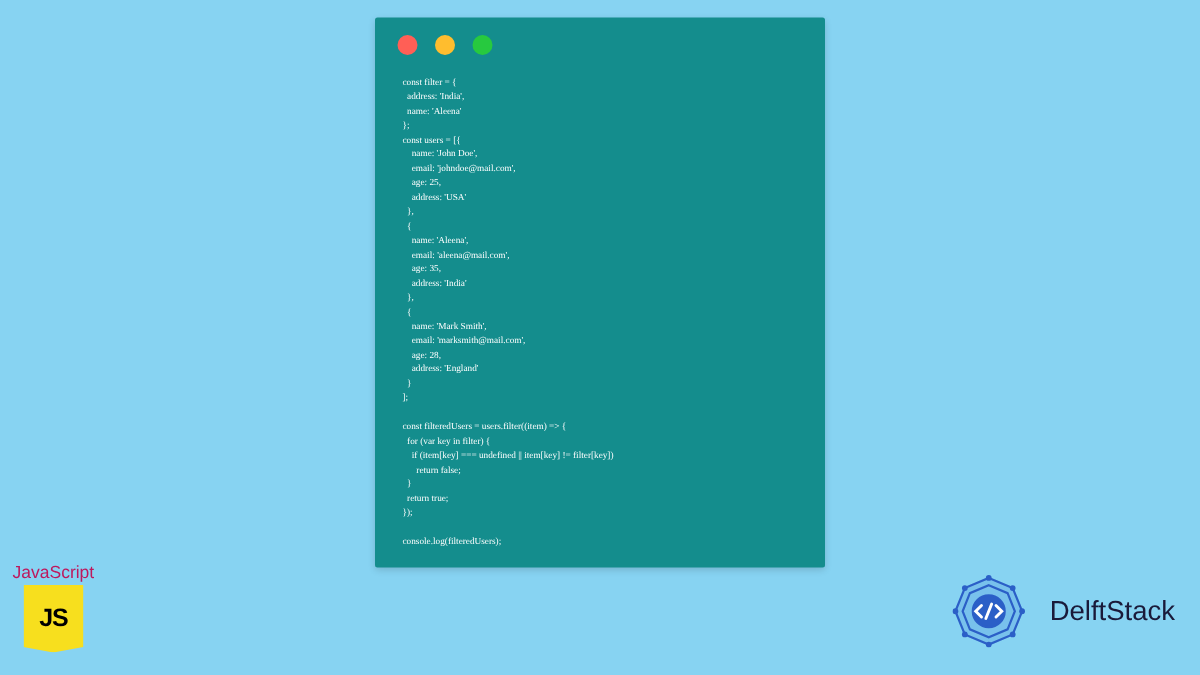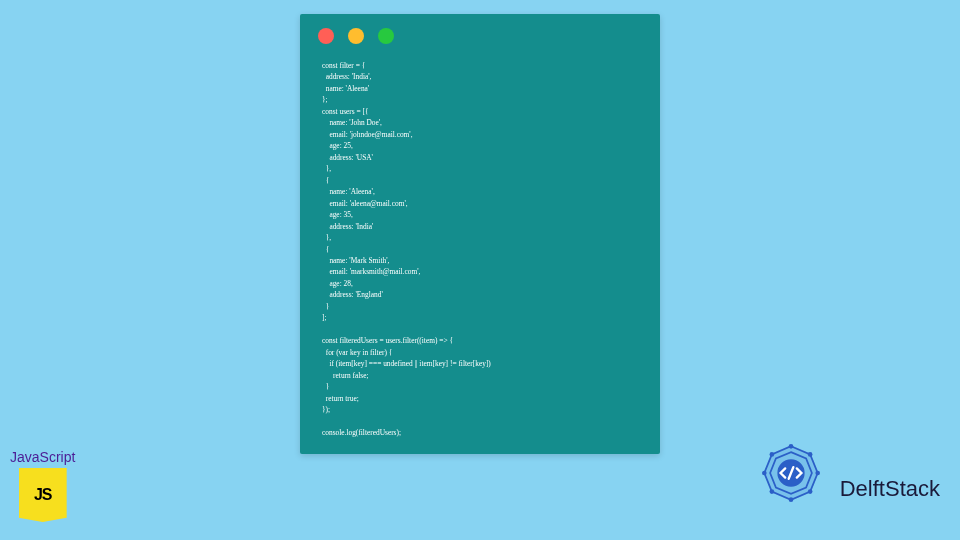--- a/index.html
+++ b/index.html
@@ -45,47 +45,47 @@
   .js-badge {
     position: absolute;
     left: 10px;
     bottom: 18px;
     display: flex;
     flex-direction: column;
     align-items: center;
   }
   .js-label {
     font-size: 14px;
-    color: #4c1d95;
+    color: #be185d;
     font-weight: 500;
     margin-bottom: 3px;
   }
   .js-icon {
     width: 48px;
     height: 54px;
     background: #f7df1e;
     position: relative;
     clip-path: polygon(0 0, 100% 0, 100% 92%, 50% 100%, 0 92%);
     display: flex;
     align-items: center;
     justify-content: center;
   }
   .js-icon span {
     font-family: Arial, sans-serif;
     font-weight: 900;
-    font-size: 16px;
+    font-size: 20px;
     color: #000;
     letter-spacing: -1px;
   }
   .delft {
     position: absolute;
     right: 20px;
-    bottom: 38px;
+    bottom: 22px;
     display: flex;
-    align-items: flex-end;
+    align-items: center;
     gap: 20px;
   }
   .delft-name {
     font-size: 22px;
     color: #1a1a3a;
     font-weight: 400;
   }
   .delft-logo {
     width: 58px;
     height: 58px;

